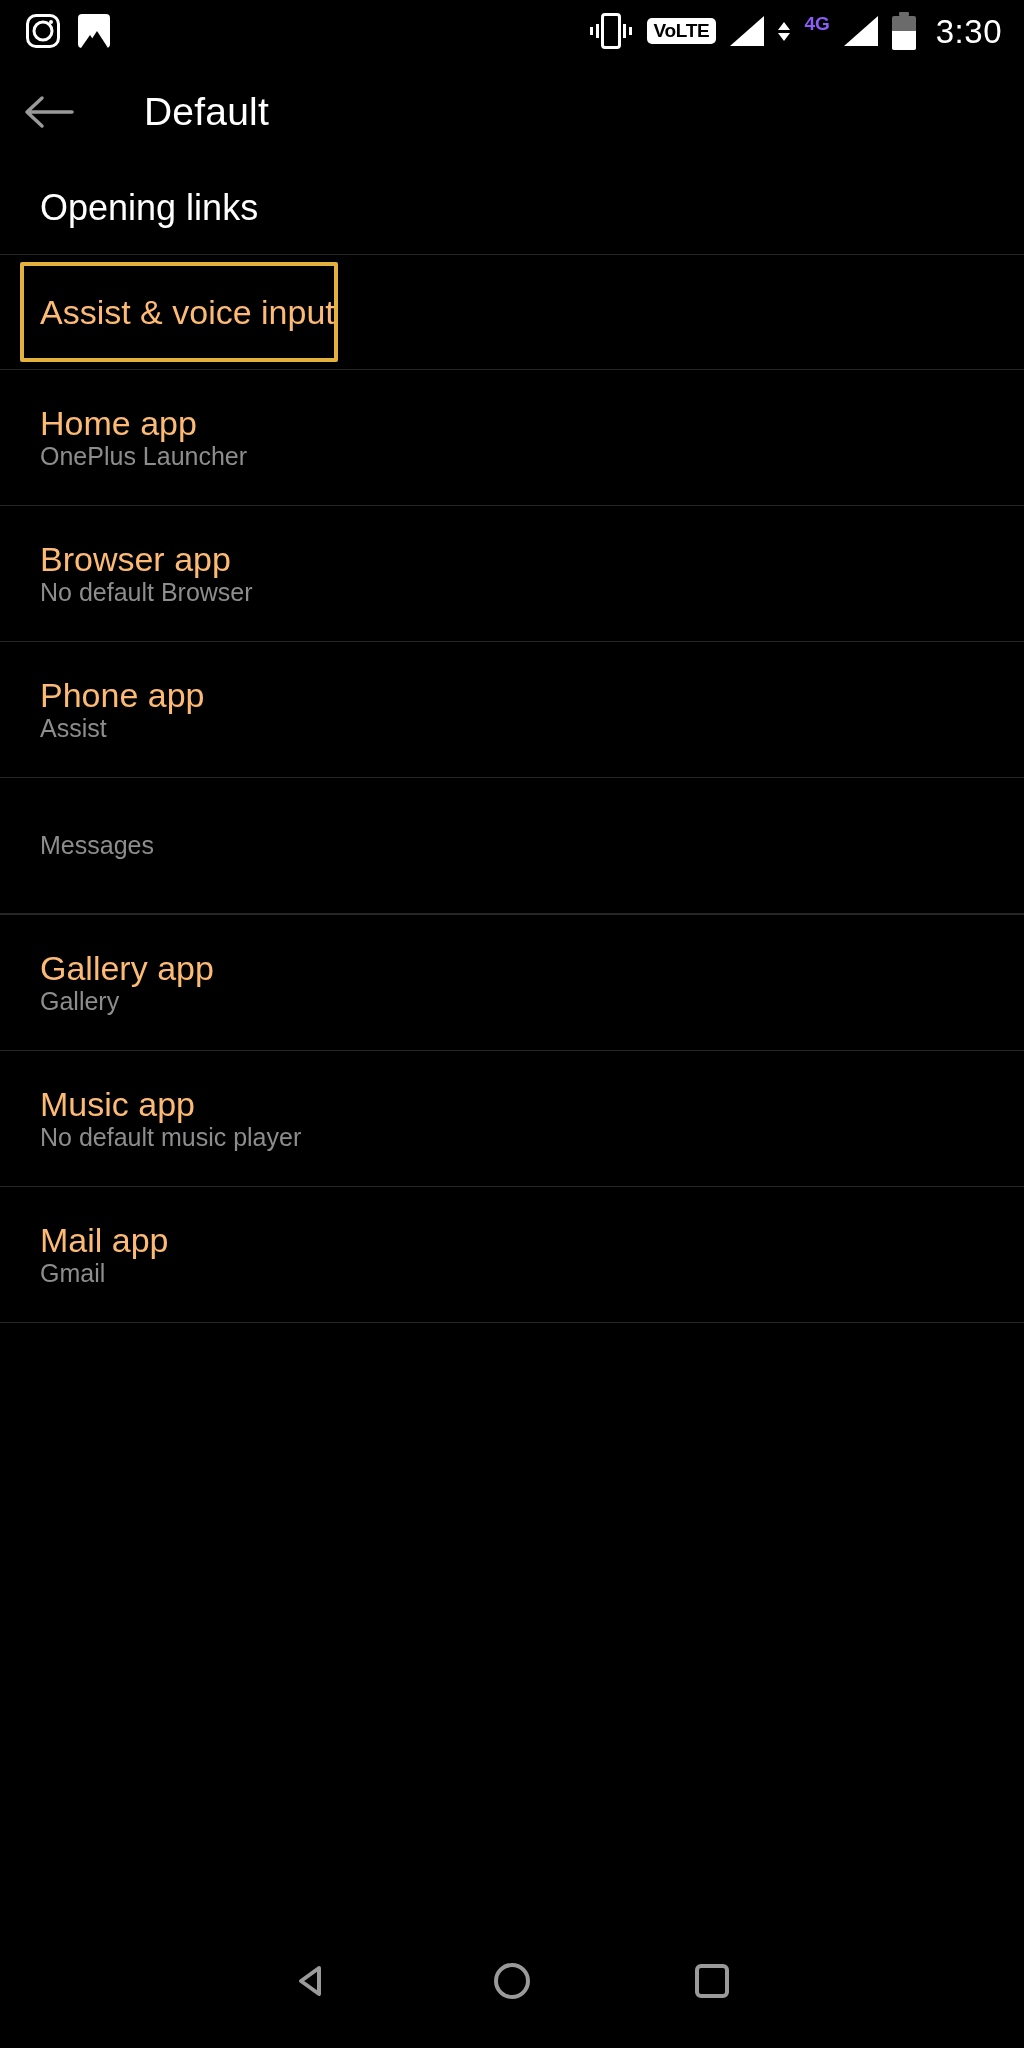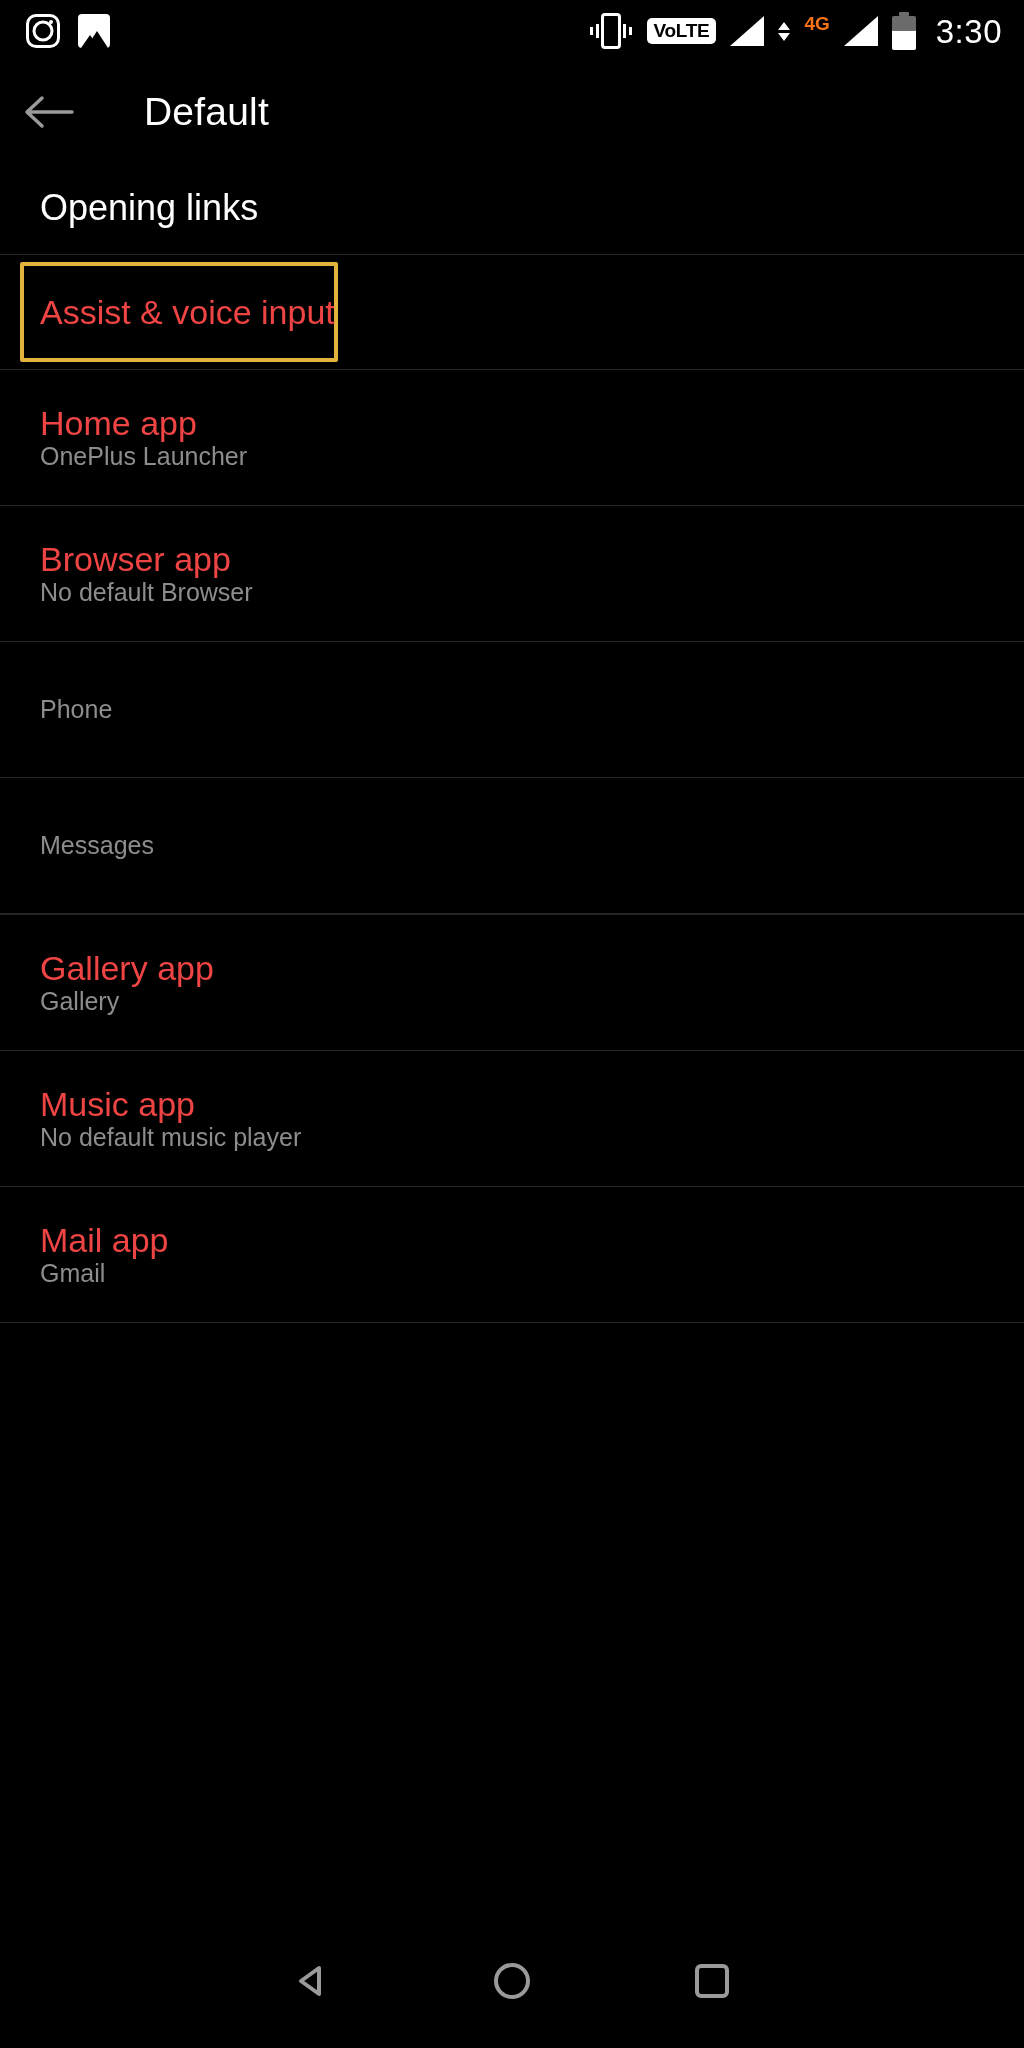--- a/index.html
+++ b/index.html
@@ -45,21 +45,21 @@
 
   .sig { width:34px; height:30px; position:relative; }
   .sig .tri { position:absolute; bottom:0; right:0; width:0; height:0;
     border-left:34px solid transparent; border-bottom:30px solid #fff; }
 
   .updown { display:flex; flex-direction:column; gap:3px; align-items:center; justify-content:center; height:30px; }
   .updown .ar { width:0; height:0; border-left:6px solid transparent; border-right:6px solid transparent; }
   .updown .up { border-bottom:8px solid #fff; }
   .updown .dn { border-top:8px solid #fff; }
 
-  .gen-label { color:#f97316; font-size:19px; font-weight:bold; align-self:flex-start; margin-top:2px; }
+  .gen-label { color:#8b5cf6; font-size:19px; font-weight:bold; align-self:flex-start; margin-top:2px; }
 
   .battery { width:24px; height:38px; position:relative; }
   .battery .cap { position:absolute; top:0; left:50%; transform:translateX(-50%);
     width:10px; height:4px; background:#6b6b6b; border-radius:1px; }
   .battery .body { position:absolute; top:4px; left:0; width:24px; height:34px;
     background:#6b6b6b; border-radius:2px; overflow:hidden; }
   .battery .fill { position:absolute; bottom:0; left:0; width:100%; background:#fff; }
 
   
   .toolbar { position:absolute; top:62px; left:0; width:1024px; height:100px;
@@ -68,21 +68,21 @@
   .back-arrow svg { display:block; }
   .toolbar-title { color:#fff; font-size:39px; font-weight:400; margin-left:48px; letter-spacing:0.2px; }
 
   
   .section-header { height:92px; display:flex; align-items:center; padding-left:40px;text-align:center; }
   .section-header span { color:#fff; font-size:36px; font-weight:400; }
 
   .divider { height:1px; background:#262626; width:100%; }
 
   .row { position:relative; padding-left:40px; display:flex; flex-direction:column; justify-content:center; }
-  .row .title { color:#ef4444; font-size:34px; font-weight:400; line-height:1.12; }
+  .row .title { color:#fdba74; font-size:34px; font-weight:400; line-height:1.12; }
   .row .subtitle { color:#8d8d8d; font-size:25px; font-weight:400; line-height:1.15; }
 
   .row.two-line { height:135px; }
 
   
   .row.highlighted { height:114px; }
   .highlight-frame {
     position:absolute; left:20px; right:686px; top:7px; bottom:7px;
     border:4px solid #e3b23c; border-radius:2px; pointer-events:none;
   }
@@ -158,21 +158,22 @@
         <div class="title">Home app</div>
         <div class="subtitle">OnePlus Launcher</div>
       </div>
       <div class="divider"></div>
       <div class="row two-line">
         <div class="title">Browser app</div>
         <div class="subtitle">No default Browser</div>
       </div>
       <div class="divider"></div>
       <div class="row two-line">
-        <div class="subtitle">Phone</div>
+        <div class="title">Phone app</div>
+        <div class="subtitle">Assist</div>
       </div>
       <div class="divider"></div>
       <div class="row two-line">
         <div class="subtitle">Messages</div>
       </div>
       <div class="divider"></div>
       <div class="divider"></div>
       <div class="row two-line">
         <div class="title">Gallery app</div>
         <div class="subtitle">Gallery</div>

